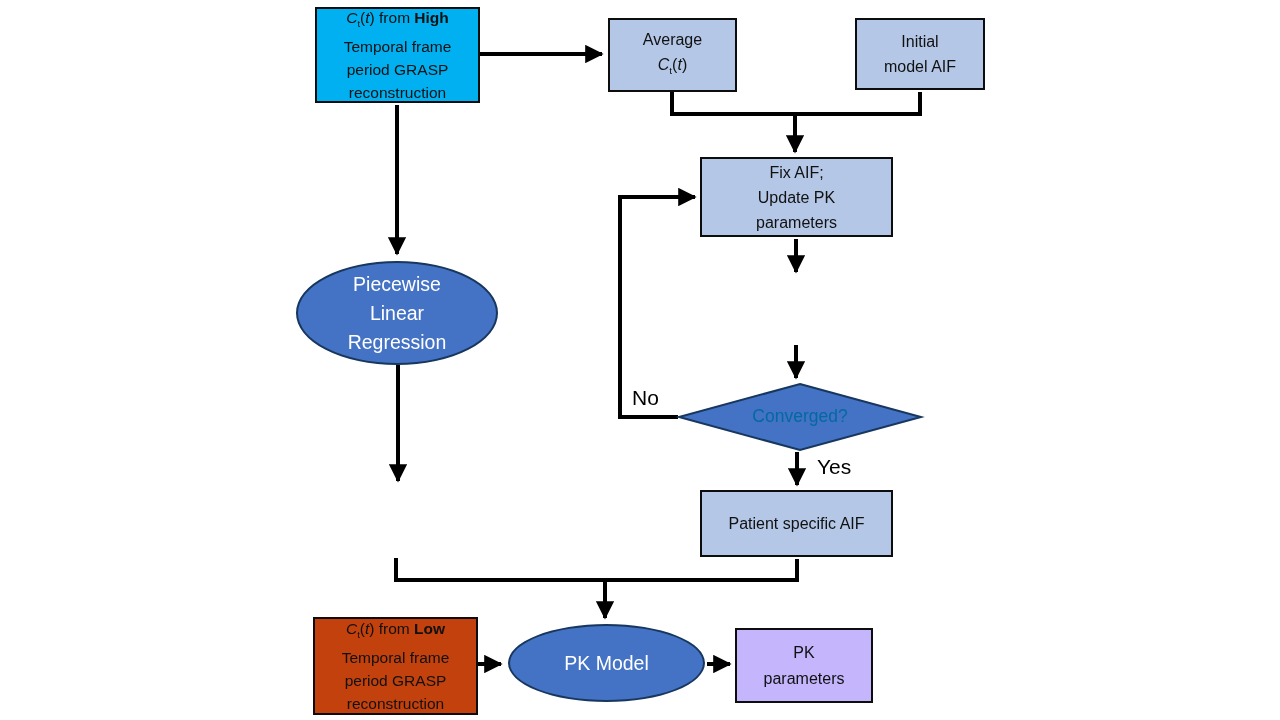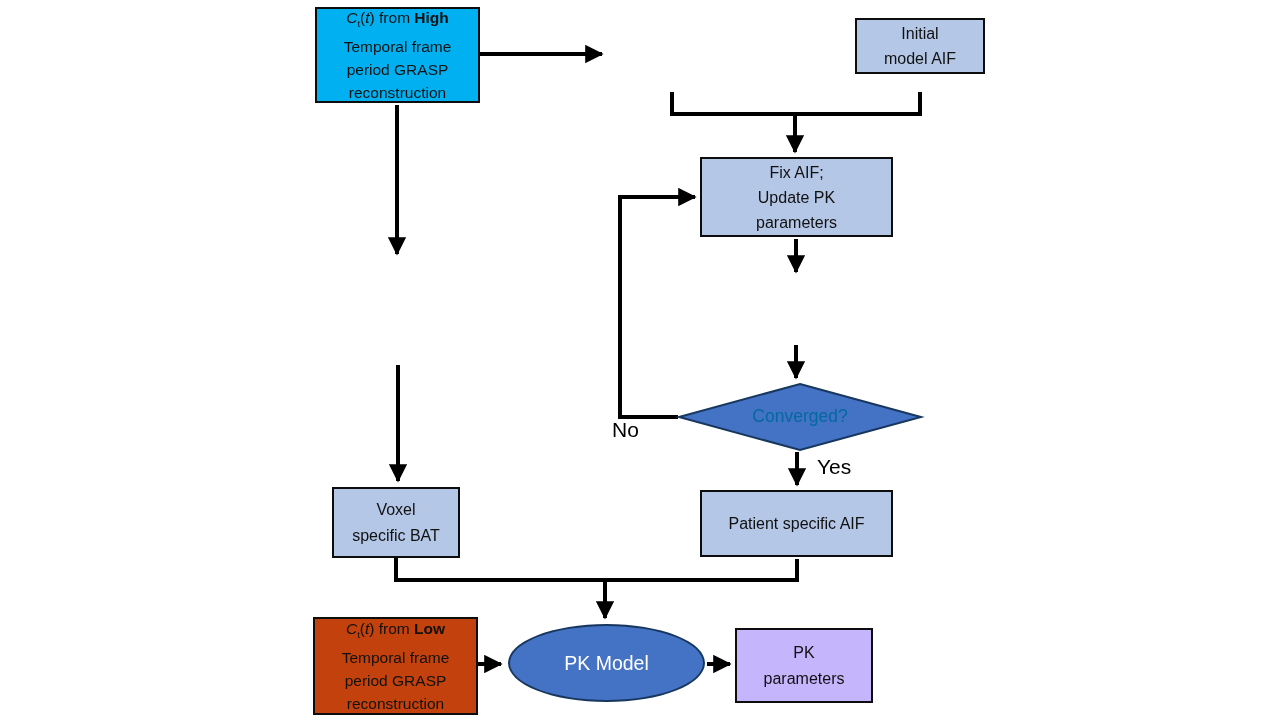--- a/index.html
+++ b/index.html
@@ -63,43 +63,48 @@
     <polygon points="800,384 921,417 800,450 679,417" fill="#4472C4" stroke="#17375E" stroke-width="2"></polygon>
   </svg>
 
   <div class="node fill-cyan" style="left:315px; top:7px; width:165px; height:96px;">
     <div class="tline"><span class="it">C</span><sub>t</sub><span>(</span><span class="it">t</span><span>)</span><span> from </span><b>High</b></div>
     <div class="tline">Temporal frame</div>
     <div class="tline">period GRASP</div>
     <div class="tline">reconstruction</div>
   </div>
 
+  <div class="node fill-lightblue" style="left:608px; top:18px; width:129px; height:74px;">
+    <div class="tline2">Average</div>
+    <div class="tline2"><span class="it">C</span><sub>t</sub><span>(</span><span class="it">t</span><span>)</span></div>
+  </div>
 
-  <div class="node fill-lightblue" style="left:855px; top:18px; width:130px; height:56px;text-align:center;">
+  <div class="node fill-lightblue" style="left:855px; top:18px; width:130px; height:72px;text-align:center;">
     <div class="tline2">Initial</div>
     <div class="tline2">model AIF</div>
   </div>
 
   <div class="node fill-lightblue" style="left:700px; top:157px; width:193px; height:80px;align-items:center;">
     <div class="tline2">Fix AIF;</div>
     <div class="tline2">Update PK</div>
     <div class="tline2">parameters</div>
   </div>
 
 
   <div class="diamond-label" style="left:700px; top:406px; width:200px;">Converged?</div>
 
-  <div class="edge-label" style="left:612px; top:386px;margin-top:32px;">No</div>
+  <div class="edge-label" style="left:632px; top:386px;">No</div>
   <div class="edge-label" style="left:817px; top:455px;">Yes</div>
 
+  <div class="node ellipse" style="left:296px; top:261px; width:202px; height:104px;">
+    <div class="eline">Piecewise</div>
+    <div class="eline">Linear</div>
+    <div class="eline">Regression</div>
+  </div>
 
-  <div class="node fill-lightblue" style="left:332px; top:487px; width:128px; height:71px;">
-    <div class="tline3">Voxel</div>
-    <div class="tline3">specific BAT</div>
-  </div>
 
   <div class="node fill-lightblue" style="left:700px; top:490px; width:193px; height:67px;">
     <div class="tline3">Patient specific AIF</div>
   </div>
 
   <div class="node fill-orange" style="left:313px; top:617px; width:165px; height:98px;">
     <div class="tline"><span class="it">C</span><sub>t</sub><span>(</span><span class="it">t</span><span>)</span><span> from </span><b>Low</b></div>
     <div class="tline">Temporal frame</div>
     <div class="tline">period GRASP</div>
     <div class="tline">reconstruction</div>

